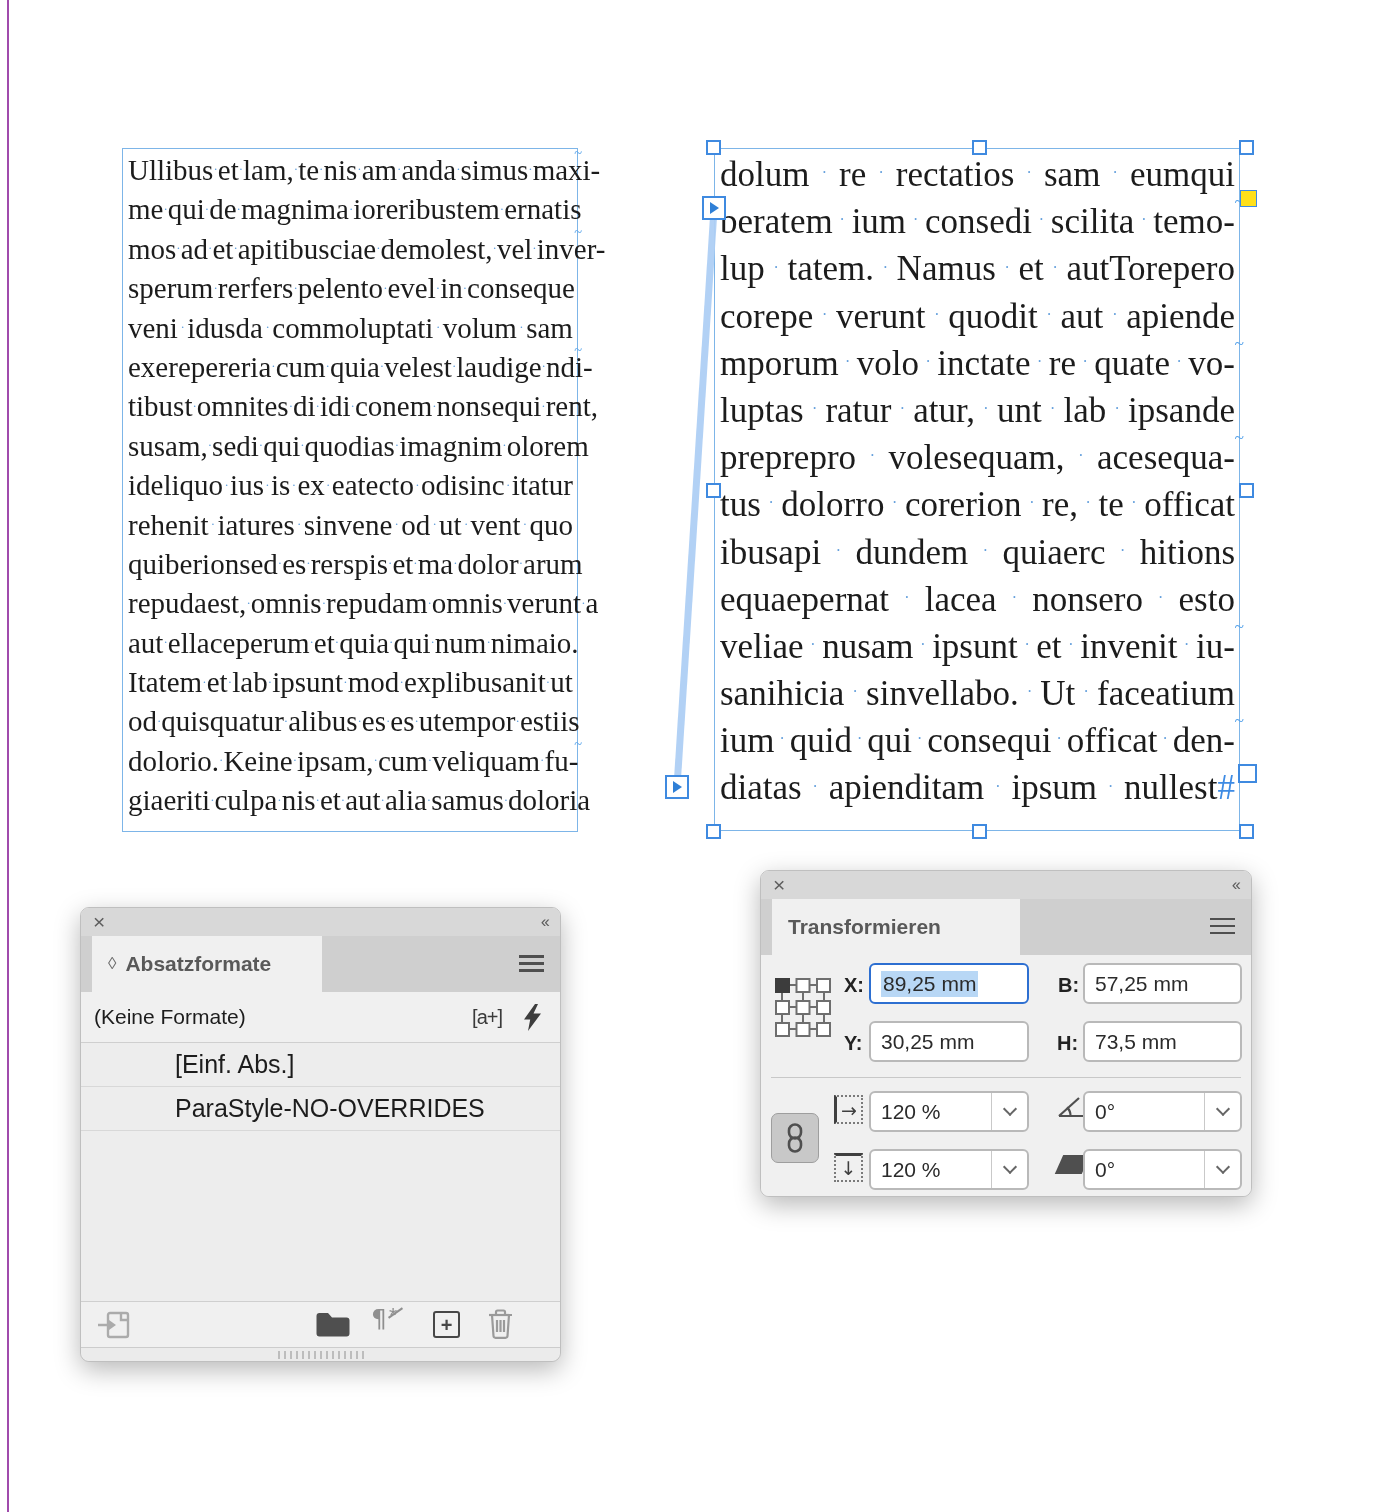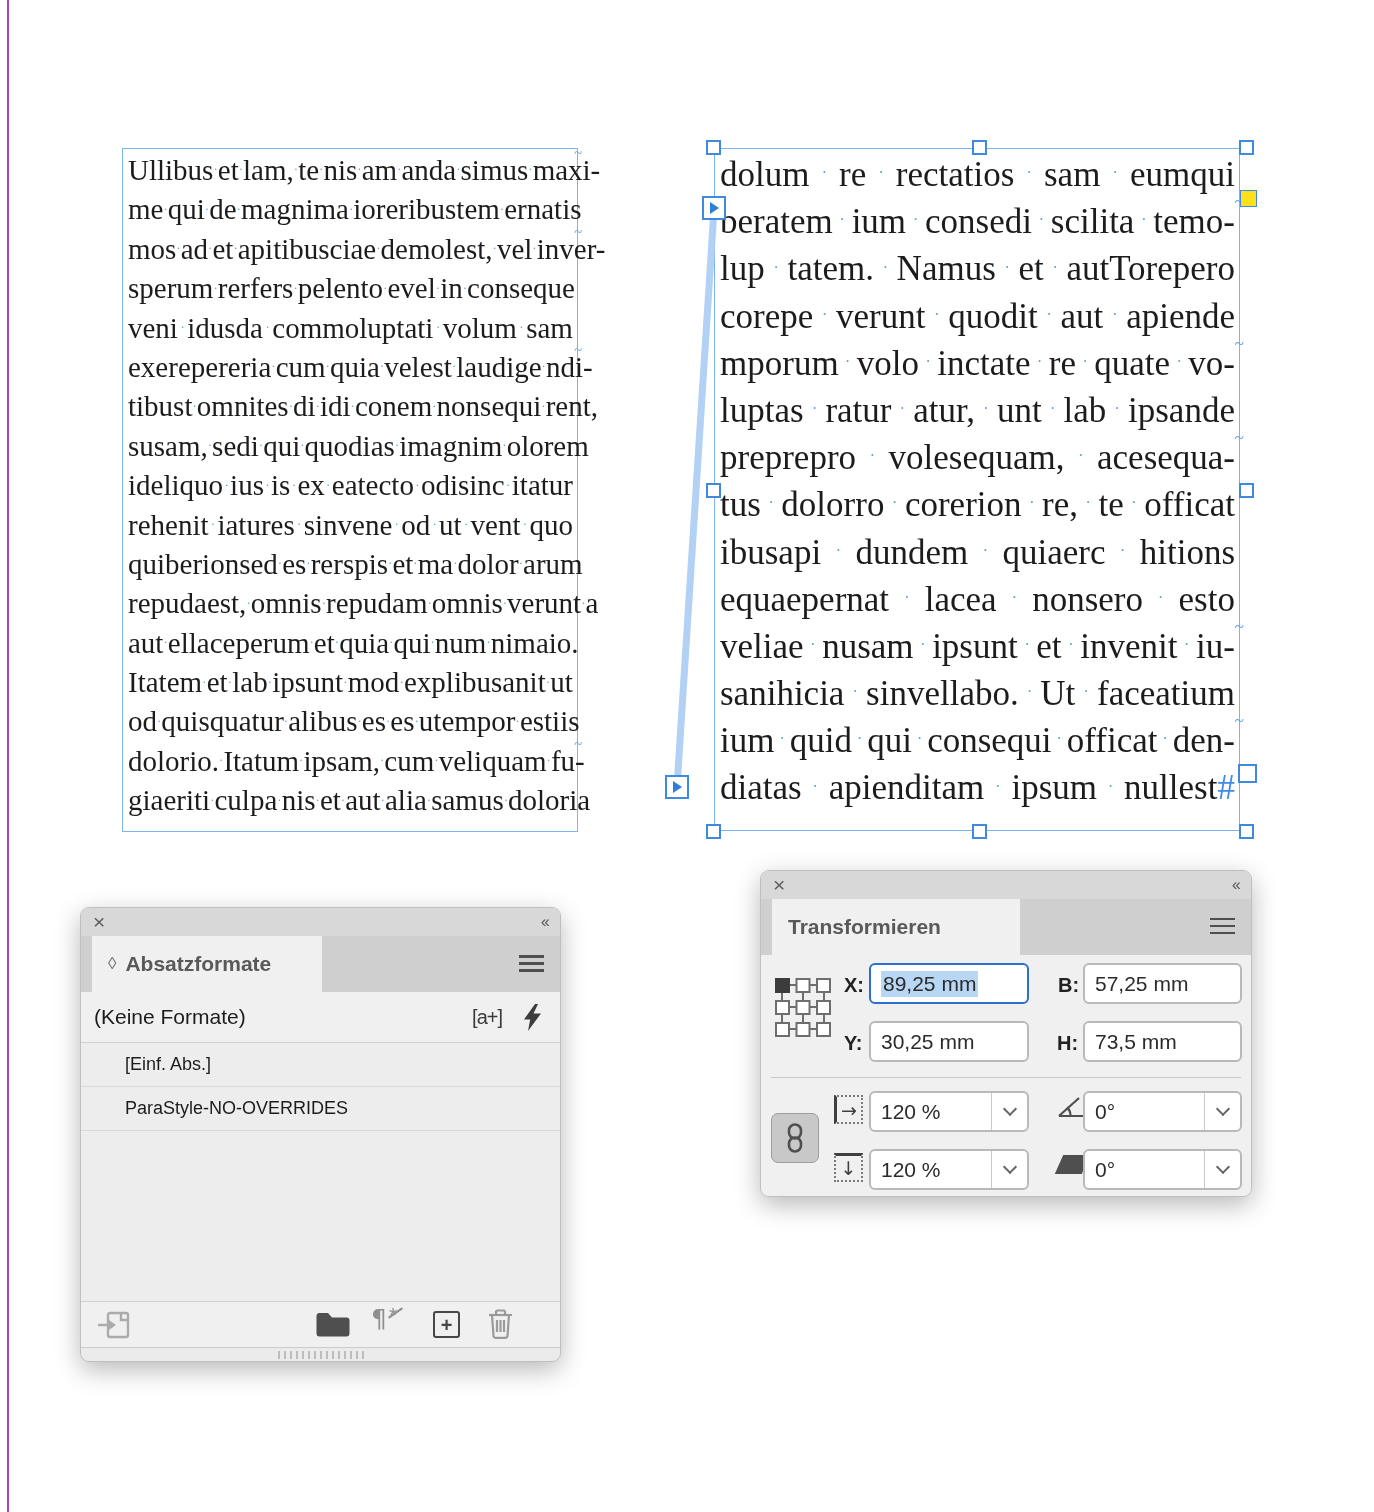--- a/index.html
+++ b/index.html
@@ -47,21 +47,21 @@
 
   
   #styles-panel{left:80px;top:907px;width:481px;height:455px;display:flex;flex-direction:column;}
   .applied-row{height:51px;background:#f0f0f0;border-bottom:1px solid #cfcfcf;position:relative;
                display:flex;align-items:center;}
   .applied-name{font-size:21px;color:#1c1c1c;margin-left:13px;}
   .aplus{position:absolute;right:58px;font-size:20px;color:#3a3a3a;letter-spacing:-1px;}
   .bolt{position:absolute;right:18px;top:12px;}
   .style-list{flex:1;background:#ededed;}
   .style-row{height:44px;border-bottom:1px solid #d8d8d8;display:flex;align-items:center;background:#ededed;}
-  .style-row span{font-size:18px;color:#1c1c1c;margin-left:44px;}
+  .style-row span{font-size:25px;color:#1c1c1c;margin-left:94px;}
   .panel-toolbar{height:46px;background:#f0f0f0;border-top:1px solid #cfcfcf;position:relative;}
   .ticon{position:absolute;top:6px;}
   .grip-strip{height:14px;background:#ebebeb;border-top:1px solid #cccccc;position:relative;border-radius:0 0 9px 9px;}
   .grip{position:absolute;left:50%;top:3px;transform:translateX(-50%);width:86px;height:8px;
         background:repeating-linear-gradient(90deg,#bdbdbd 0 2px,transparent 2px 6px);}
   .para-icon{font-size:25px;color:#8f8f8f;font-family:"DejaVu Sans",sans-serif;position:relative;top:-3px;}
   .star-wrap{position:relative;display:inline-block;font-size:21px;color:#8f8f8f;top:-8px;left:2px;}
   .star-wrap:after{content:"";position:absolute;left:-2px;top:9px;width:17px;height:2px;background:#8f8f8f;
                    transform:rotate(-35deg);}
   .addbox{width:27px;height:27px;border:2px solid #474747;border-radius:3px;display:flex;align-items:center;
@@ -313,21 +313,21 @@
         <span class="sep">·</span>
         <span class="word">es</span>
         <span class="sep">·</span>
         <span class="word">utempor</span>
         <span class="sep">·</span>
         <span class="word">estiis</span>
       </div>
       <div class="tf-line">
         <span class="word">dolorio.</span>
         <span class="sep">·</span>
-        <span class="word">Itatum</span>
+        <span class="word">Keine</span>
         <span class="sep">·</span>
         <span class="word">ipsam,</span>
         <span class="sep">·</span>
         <span class="word">cum</span>
         <span class="sep">·</span>
         <span class="word">veliquam</span>
         <span class="sep">·</span>
         <span class="word">fu-</span>
         <span class="dhy">~</span>
       </div>

